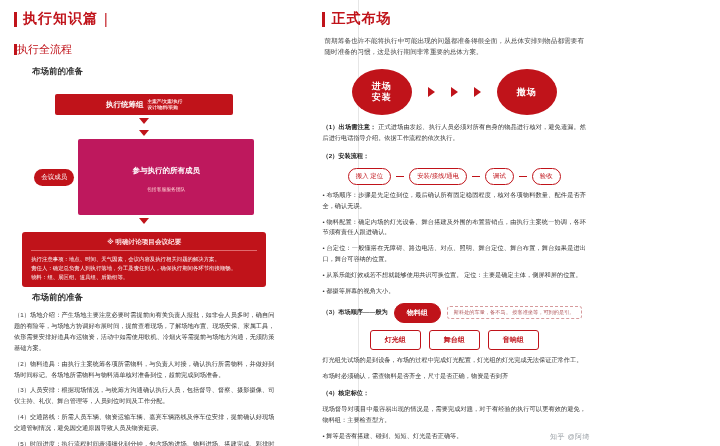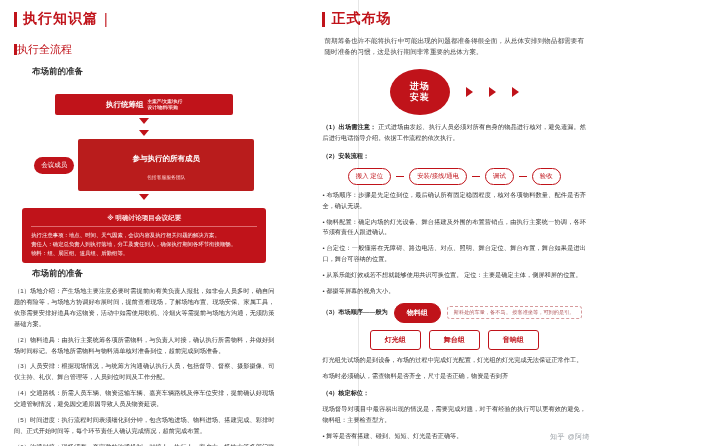--- a/index.html
+++ b/index.html
@@ -31,21 +31,21 @@
     text-align:center;border-radius:2px;padding:5px 0;width:178px;
     display:flex;align-items:center;justify-content:center;gap:4px;
   }
   .fnote{font-size:4.6px;color:#ffd9da;line-height:1.25;text-align:left;}
   .arrow{width:0;height:0;border-left:5px solid transparent;border-right:5px solid transparent;border-top:6px solid #c0131a;margin:3px 0;}
   .rowline{display:flex;align-items:center;justify-content:center;gap:4px;width:100%;}
   .pill{
     background:#c0131a;color:#fff;font-size:6.5px;border-radius:9px;padding:4px 7px;white-space:nowrap;
   }
   .wide{
-    background:#b91c1c;color:#fff;border-radius:2px;padding:8px 8px;width:176px;box-sizing:border-box;text-align:center;
+    background:#be185d;color:#fff;border-radius:2px;padding:20px 8px;width:176px;box-sizing:border-box;text-align:center;
   }
   .wide .t{font-size:7.5px;font-weight:bold;}
   .wide .s{font-size:4.8px;color:#ffd3d4;margin-top:2px;}
   .bigbox{
     margin-top:5px;width:244px;background:#c0131a;color:#fff;border-radius:3px;padding:6px 9px;box-sizing:border-box;
   }
   .bigbox .tt{font-size:6.6px;font-weight:bold;text-align:center;border-bottom:1px solid #e06a6e;padding-bottom:3px;color:#ffe3e4;}
   .bigbox .bb{font-size:5.4px;line-height:1.6;margin-top:4px;color:#fff;}
 
   
@@ -152,20 +152,21 @@
     </div>
 
     <div class="intro">前期筹备也许不能将执行中可能出现的问题都准备得很全面，从总体安排到物品都需要有随时准备的习惯，这是执行期间非常重要的总体方案。</div>
 
     <div class="rflow">
       <div class="rnode" style="white-space:pre-line">进场
 安装</div>
       <div class="rarrow"></div>
       <div class="rarrow"></div>
       <div class="rarrow"></div>
+      <div class="rnode" style="white-space:pre-line">撤场</div>
     </div>
 
     <div class="para blockgap">
       <b>（1）出场需注意：</b>
       <span>正式进场由发起、执行人员必须对所有自身的物品进行核对，避免遗漏。然后进行电话指导介绍。依据工作流程的依次执行。</span>
     </div>
 
     <div class="para blockgap">
       <b>（2）安装流程：</b>
     </div>

